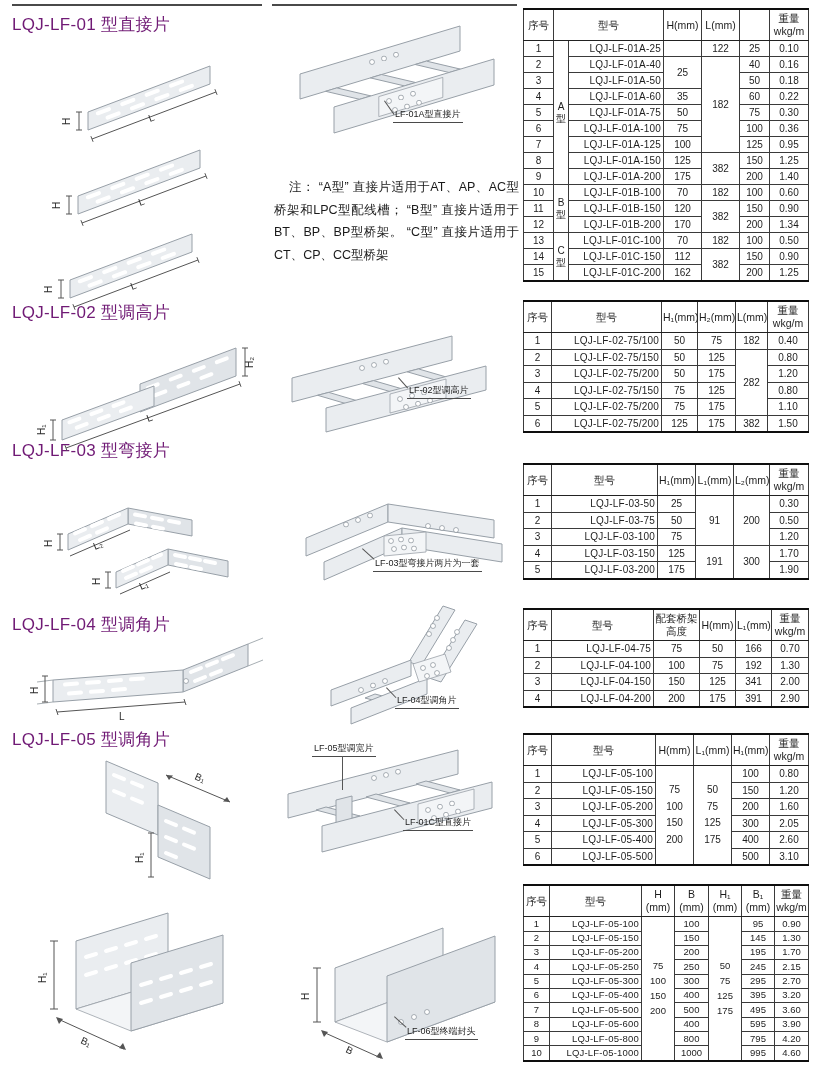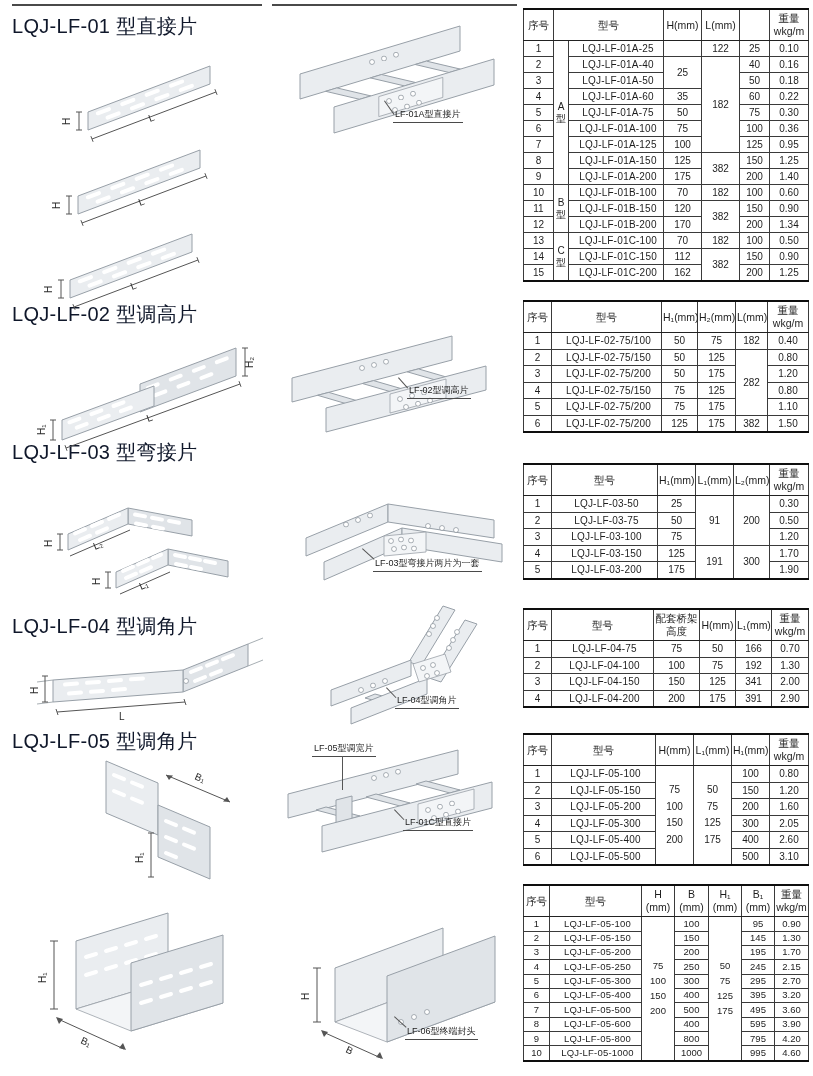--- a/index.html
+++ b/index.html
@@ -1,32 +1,32 @@
 <!DOCTYPE html>
 <html><head>
 <meta charset="utf-8">
 <style>
   html,body{margin:0;padding:0;background:#fff;}
   .page{position:relative;width:813px;height:1076px;background:#ffffff;
         font-family:"Liberation Sans",sans-serif;overflow:hidden;color:#1c1c1c;}
   .rule{position:absolute;height:2px;background:#4a4a4a;}
-  .heading{position:absolute;font-size:20px;color:#0f172a;letter-spacing:.3px;white-space:nowrap;}
+  .heading{position:absolute;font-size:17px;color:#701a75;letter-spacing:.3px;white-space:nowrap;}
   .note{position:absolute;left:274px;top:176px;width:245px;font-size:12.5px;line-height:1.8;
         color:#1a1a1a;text-indent:1.2em;text-align:justify;}
   .callout{position:absolute;font-size:9px;color:#222;border-bottom:1px solid #4a4a4a;
            padding:0 2px 1px 2px;white-space:nowrap;}
   .leader{position:absolute;width:1px;background:#555;transform-origin:top left;}
   .thost{position:absolute;width:285px;}
   .thost table{border-collapse:collapse;table-layout:fixed;width:285px;
                border-top:2.5px solid #0e0e0e;border-bottom:2.5px solid #0e0e0e;
                border-left:1px solid #333;border-right:1px solid #333;background:#fff;}
   .thost th,.thost td{border:1px solid #3a3a3a;text-align:center;color:#1d1d1d;
                white-space:pre-line;padding:1px 2px;font-size:10px;line-height:1.35;}
   .thost th{font-size:10.5px;font-weight:normal;padding:2px 1px;line-height:1.25;border-bottom:1.2px solid #222;}
-  .thost td.m{text-align:center;padding-left:6px;white-space:nowrap;letter-spacing:.2px;}
+  .thost td.m{text-align:right;padding-left:6px;white-space:nowrap;letter-spacing:.2px;}
   .thost td.grp{padding:0 1px;line-height:1.15;}
   table.t1 td{line-height:1.3;padding:1px 2px;}
   table.t5 td.stack{line-height:16.5px;}
   table.t6 td{padding:.5px 2px;line-height:1.3;font-size:9.5px;}
   table.t6 td.stack{line-height:15px;}
   svg{position:absolute;overflow:visible;}
   svg text{font-family:"Liberation Sans",sans-serif;font-size:10px;fill:#2a2a2a;}
   .plate{fill:#eaedf0;stroke:#98a0a8;stroke-width:1;}
   .plate2{fill:#e0e4e8;stroke:#98a0a8;stroke-width:1;}
   .lite{fill:#f3f5f7;stroke:#9aa1a8;stroke-width:.8;}
@@ -44,20 +44,21 @@
 
   <div class="rule" style="left:12px;top:4px;width:250px"></div>
   <div class="rule" style="left:272px;top:4px;width:245px"></div>
 
   <div class="heading" style="left:12px;top:13px">LQJ-LF-01 型直接片</div>
   <div class="heading" style="left:12px;top:301px">LQJ-LF-02 型调高片</div>
   <div class="heading" style="left:12px;top:439px">LQJ-LF-03 型弯接片</div>
   <div class="heading" style="left:12px;top:613px">LQJ-LF-04 型调角片</div>
   <div class="heading" style="left:12px;top:728px">LQJ-LF-05 型调角片</div>
 
+  <div class="note">注： “A型” 直接片适用于AT、AP、AC型桥架和LPC型配线槽； “B型” 直接片适用于BT、BP、BP型桥架。 “C型” 直接片适用于CT、CP、CC型桥架</div>
 
   <svg style="left:58px;top:46px" width="195" height="95" viewBox="0 0 195 95">
     <polygon class="plate" points="30,66 152,20 152,38 30,84"></polygon>
     <path class="slot" d="M39.8 67.3 L51 63.1 M64.2 58.1 L75.4 53.9 M88.6 48.9 L99.8 44.7 M113 39.7 L124.2 35.5 M49.5 71.6 L60.7 67.4 M73.9 62.4 L85.1 58.2 M98.3 53.2 L109.5 49 M122.7 44 L133.9 39.8"></path>
     <path class="dim" d="M21 66 L21 84 M18 66 L24 66 M18 84 L24 84"></path>
     <text x="12" y="79" transform="rotate(-90 12 79)">H</text>
     <path class="dim" d="M34 93 L158 46 M32.9 90.2 L35.1 95.8 M156.9 43.2 L159.1 48.8"></path>
     <text x="92" y="76" transform="rotate(-21 92 76)">L</text>
   </svg>
   <svg style="left:48px;top:130px" width="195" height="95" viewBox="0 0 195 95">

